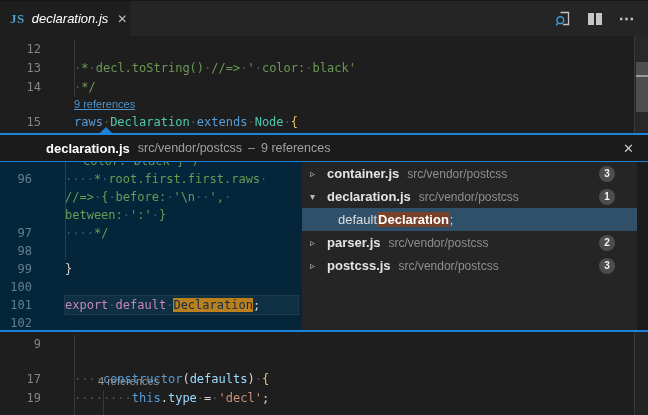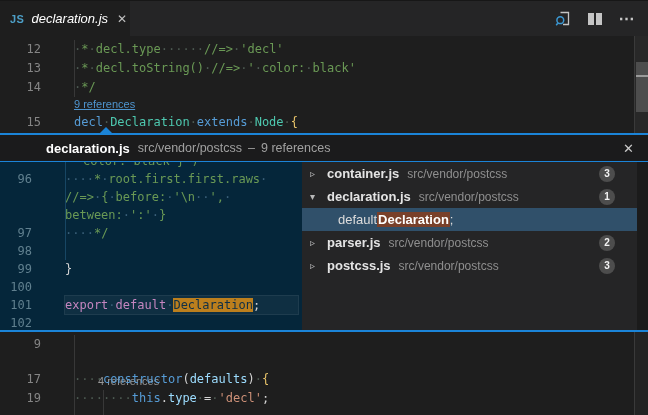--- a/index.html
+++ b/index.html
@@ -7,21 +7,21 @@
   .app {
     position:relative; width:648px; height:415px; overflow:hidden;
     background:#1e1e1e; font-family:"Liberation Sans", sans-serif;
     -webkit-font-smoothing:antialiased;
   }
   
   .tabbar { position:absolute; left:0; top:0; width:648px; height:36px;
     background:#252526; border-top:1px solid #171717; display:flex; align-items:stretch; }
   .tab { width:130px; background:#1e1e1e; display:flex; align-items:center;
     padding:0 10px; cursor:pointer; }
-  .js-icon { color:#4d9fc7; font-size:11px; font-weight:bold; margin-right:7px; letter-spacing:0.5px; }
+  .js-icon { color:#4d9fc7; font-size:13px; font-weight:bold; margin-right:7px; letter-spacing:0.5px;font-family:Liberation Serif, serif; }
   .tab-title { color:#ffffff; font-style:italic; font-size:13px; }
   .tab-close { color:#c0c0c0; font-size:12px; margin-left:9px; }
   .tab-actions { margin-left:auto; display:flex; align-items:center; gap:6px; padding-right:8px; }
   .action { width:26px; height:26px; display:flex; align-items:center; justify-content:center; cursor:pointer; }
   .dots { color:#c8c8c8; font-size:16px; font-weight:bold; letter-spacing:1px; }
   
   .ed { position:absolute; left:9px; width:648px; overflow:hidden;
     font-family:"DejaVu Sans Mono", monospace; font-size:12px; }
   .ed-top    { top:36px;  height:97px; padding-top:4px; }
   .ed-bottom { top:332px; height:83px; padding-top:3px; }
@@ -111,25 +111,25 @@
         </svg>
       </div>
       <div class="action">
         <span class="dots">⋯</span>
       </div>
     </div>
   </div>
 
   <div class="ed ed-top" id="ed-top">
     <div class="guide" style="left:65px; top:4px; height:57px;"></div>
-  <div class="row"><span class="ln">12</span><span class="code"><span class="sg-ws">·</span><span class="sg-c">*</span><span class="sg-ws">·</span><span class="sg-c">decl.type</span><span class="sg-ws">······</span><span class="sg-c">//=&gt;</span><span class="sg-ws">·</span><span class="sg-c">'decl'</span></span></div>
+  <div class="row"><span class="ln">12</span></div>
       <div class="row"><span class="ln">13</span><span class="code"><span class="sg-ws">·</span><span class="sg-c">*</span><span class="sg-ws">·</span><span class="sg-c">decl.toString()</span><span class="sg-ws">·</span><span class="sg-c">//=&gt;</span><span class="sg-ws">·</span><span class="sg-c">'</span><span class="sg-ws">·</span><span class="sg-c">color:</span><span class="sg-ws">·</span><span class="sg-c">black'</span></span></div>
       <div class="row"><span class="ln">14</span><span class="code"><span class="sg-ws">·</span><span class="sg-c">*/</span></span></div>
       <div class="row lensrow"><span class="ln"></span><span class="lens link" style="margin-left: 33px;">9 references</span></div>
-      <div class="row"><span class="ln">15</span><span class="code"><span class="sg-k">decl</span><span class="sg-ws">·</span><span class="sg-t">Declaration</span><span class="sg-ws">·</span><span class="sg-k">extends</span><span class="sg-ws">·</span><span class="sg-t">Node</span><span class="sg-ws">·</span><span class="sg-b">{</span></span></div>
+      <div class="row"><span class="ln">15</span><span class="code"><span class="sg-k">raws</span><span class="sg-ws">·</span><span class="sg-t">Declaration</span><span class="sg-ws">·</span><span class="sg-k">extends</span><span class="sg-ws">·</span><span class="sg-t">Node</span><span class="sg-ws">·</span><span class="sg-b">{</span></span></div>
     </div>
 
   <div class="peek">
     <div class="peek-arrow"></div>
     <div class="peek-header">
       <span class="peek-file">declaration.js</span>
       <span class="peek-path">src/vendor/postcss</span>
       <span class="peek-meta">–</span>
       <span class="peek-meta">9 references</span>
       <span class="peek-close">✕</span>

